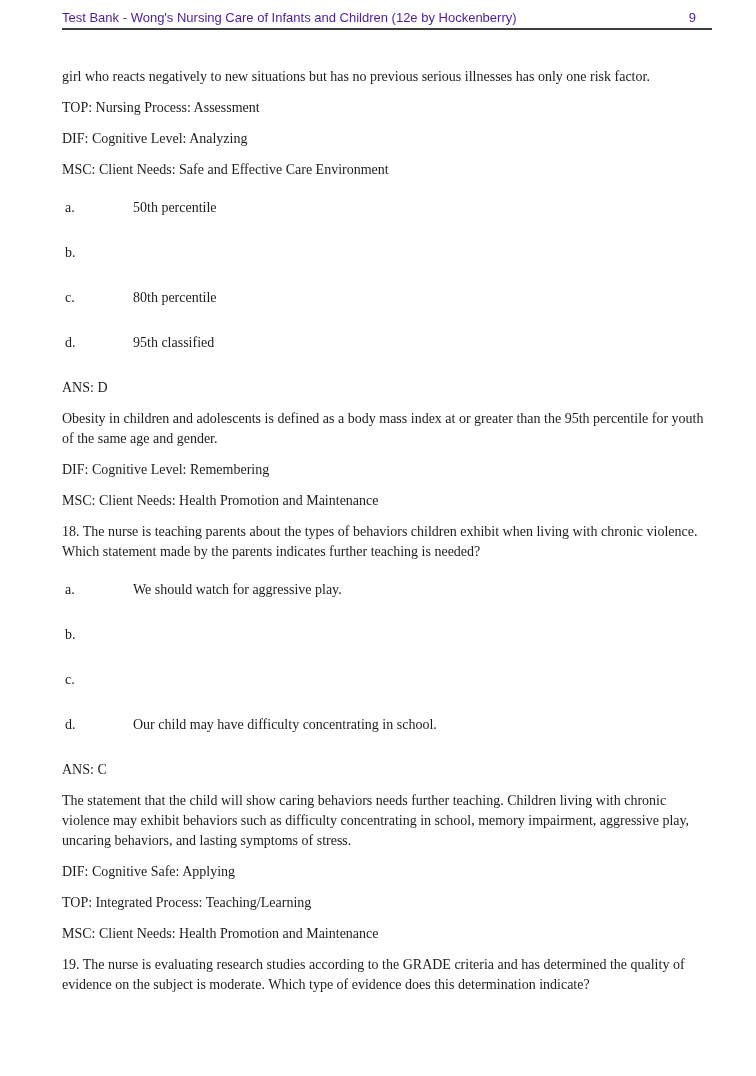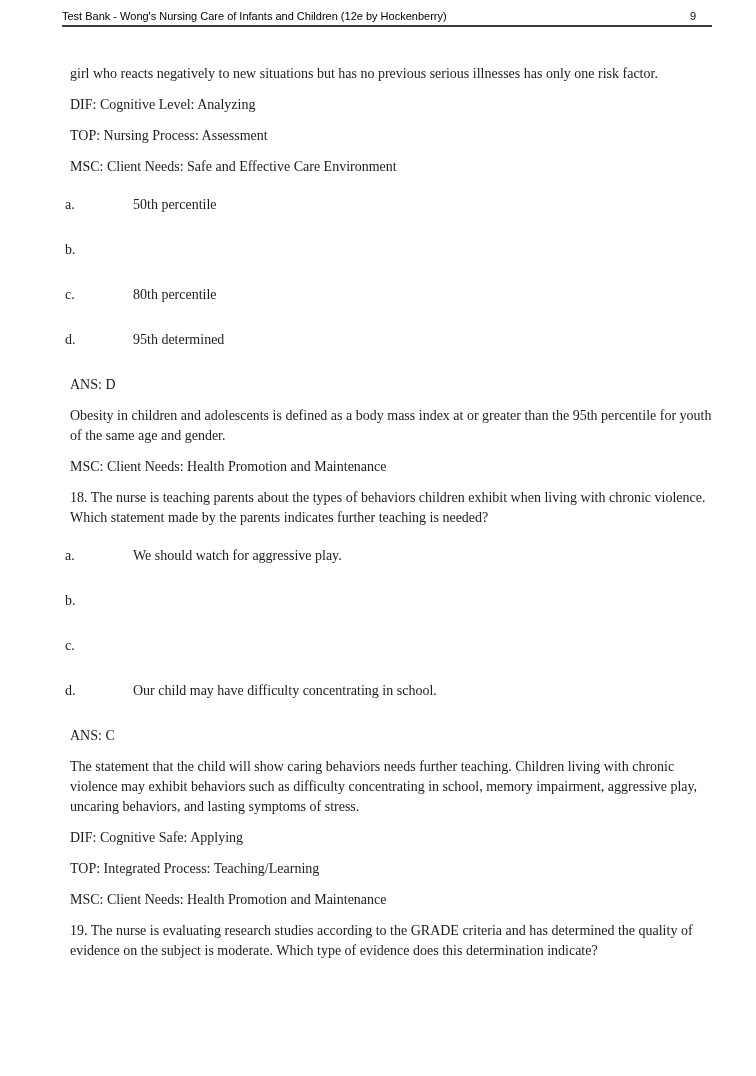--- a/index.html
+++ b/index.html
@@ -19,32 +19,32 @@
     box-sizing: border-box;
   }
   .header {
     margin: 10px 44px 0 62px;
     display: flex;
     justify-content: space-between;
     align-items: flex-end;
     border-bottom: 2px solid #3c3c3c;
     padding-bottom: 3px;
     font-family: "Liberation Sans", sans-serif;
-    font-size: 11px;
-    color: #000000;
+    font-size: 13px;
+    color: #4c1d95;
   }
   .header .pageno {
     margin-right: 16px;
   }
   .content {
     margin: 37px 44px 0 62px;
     line-height: 20px;
   }
   .content p {
-    margin: 0 0 11px 8px;
+    margin: 0 0 11px 0;
   }
   .options {
     margin-top: 18px;
   }
   .option-row {
     display: flex;
     padding-left: 3px;
     margin-bottom: 25px;
   }
   .option-letter {
@@ -65,45 +65,46 @@
 
   <div class="header">
     <span>Test Bank - Wong's Nursing Care of Infants and Children (12e by Hockenberry)</span>
     <span class="pageno">9</span>
   </div>
 
   <div class="content">
 
     <p>girl who reacts negatively to new situations but has no previous serious illnesses has only one risk factor.</p>
 
+    <p>TOP: Nursing Process: Assessment</p>
     <p>DIF: Cognitive Level: Analyzing</p>
-    <p>TOP: Nursing Process: Assessment</p>
     <p>MSC: Client Needs: Safe and Effective Care Environment</p>
 
 
     <div class="options">
       <div class="option-row">
         <span class="option-letter">a.</span>
         <span class="option-text">50th percentile</span>
       </div>
       <div class="option-row">
         <span class="option-letter">b.</span>
       </div>
       <div class="option-row">
         <span class="option-letter">c.</span>
         <span class="option-text">80th percentile</span>
       </div>
       <div class="option-row">
         <span class="option-letter">d.</span>
-        <span class="option-text">95th determined</span>
+        <span class="option-text">95th classified</span>
       </div>
     </div>
 
     <p class="answer">ANS: D</p>
     <p>Obesity in children and adolescents is defined as a body mass index at or greater than the 95th percentile for youth of the same age and gender.</p>
+    <p>DIF: Cognitive Level: Remembering</p>
     <p>MSC: Client Needs: Health Promotion and Maintenance</p>
 
     <p>18. The nurse is teaching parents about the types of behaviors children exhibit when living with chronic violence. Which statement made by the parents indicates further teaching is needed?</p>
 
     <div class="options">
       <div class="option-row">
         <span class="option-letter">a.</span>
         <span class="option-text">We should watch for aggressive play.</span>
       </div>
       <div class="option-row">

